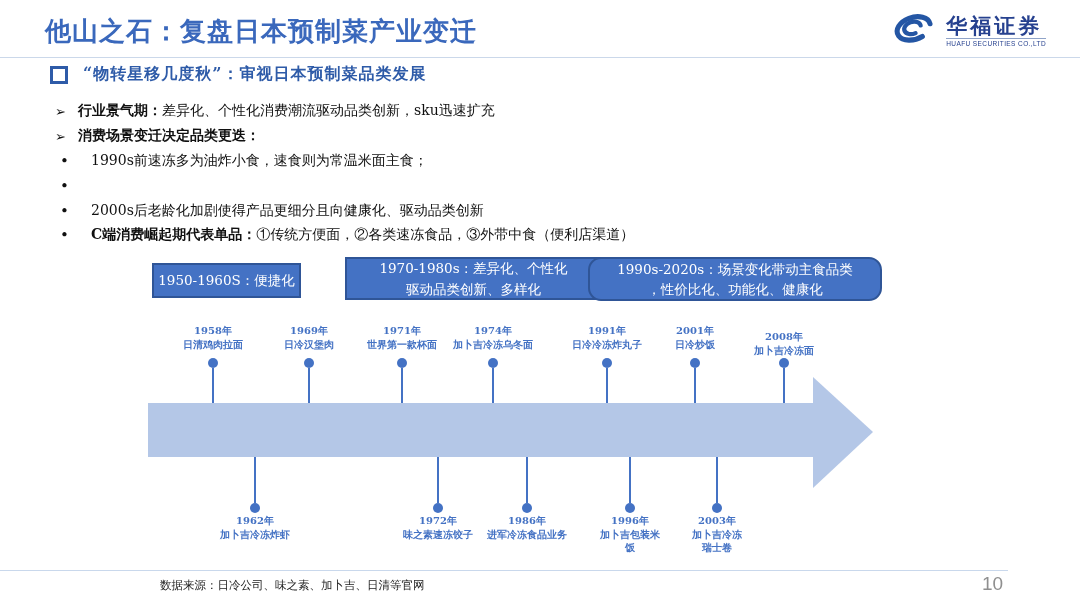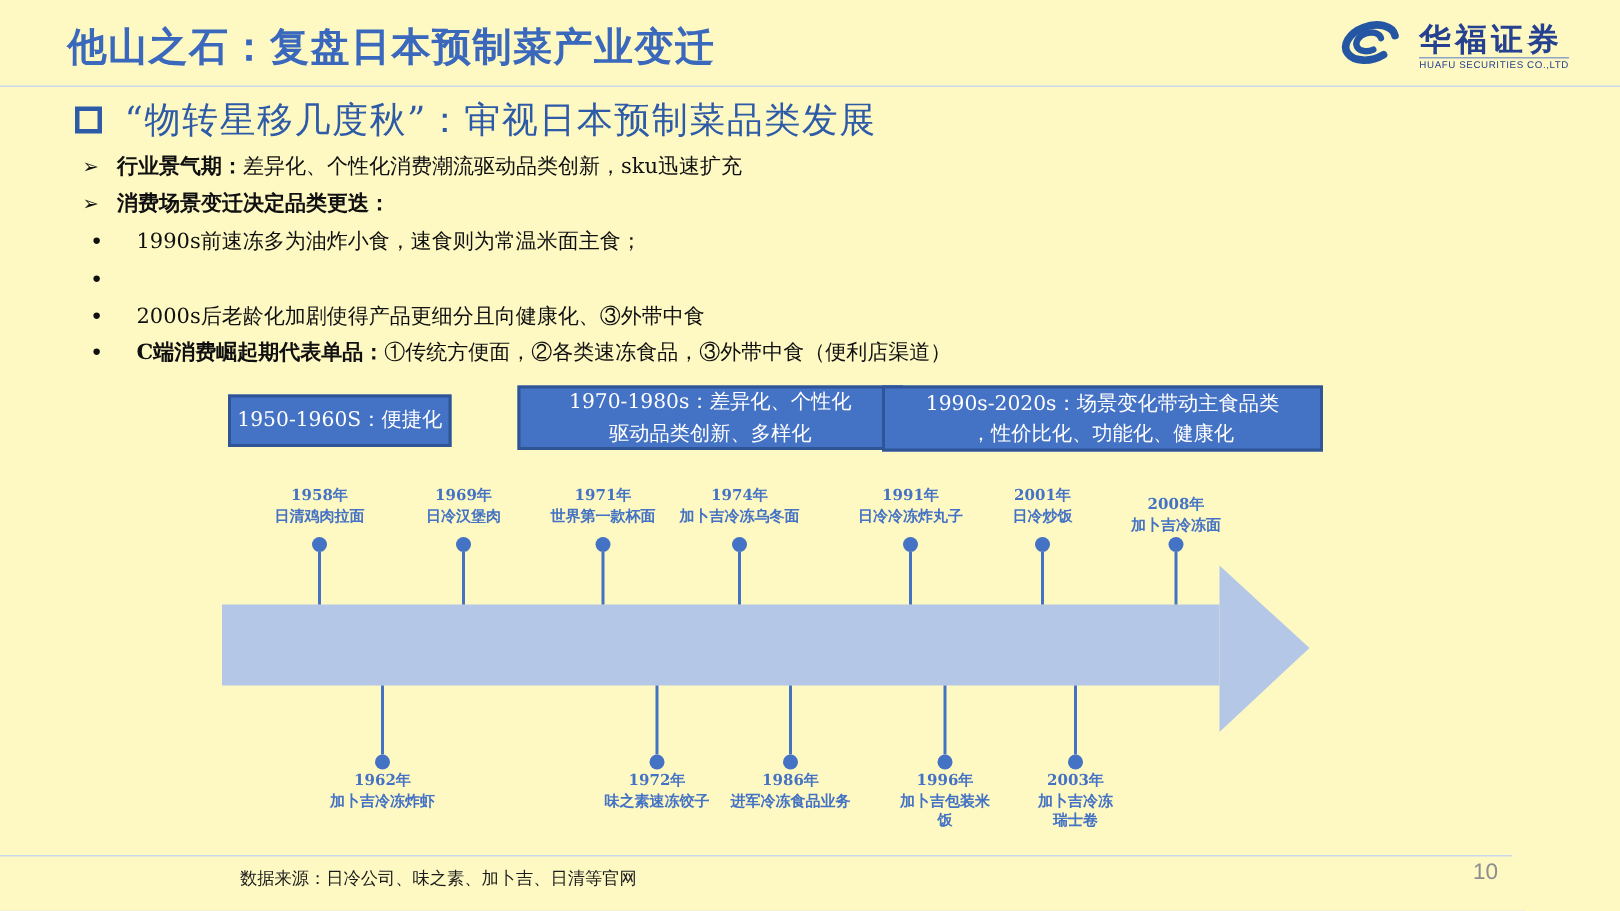--- a/index.html
+++ b/index.html
@@ -1,30 +1,30 @@
 <!DOCTYPE html>
 <html><head>
 <meta charset="utf-8">
 <style>
   html,body{margin:0;padding:0;background:#e8e8e8;}
-  .slide{position:relative;width:1080px;height:607px;background:#fef9c3;overflow:hidden;
+  .slide{position:relative;width:1080px;height:607px;background:#ffffff;overflow:hidden;
          font-family:"Liberation Sans",sans-serif;}
   
   .title{position:absolute;left:45px;top:14px;font-size:26px;font-weight:bold;
          color:#3A68BC;letter-spacing:1px;font-family:"Liberation Sans",sans-serif;}
   .hline{position:absolute;left:0;top:57px;width:1080px;height:1px;background:#CBD8EA;}
   .logo{position:absolute;right:34px;top:11px;display:flex;align-items:center;gap:12px;}
   .logo-text{display:flex;flex-direction:column;}
   .logo-cn{font-size:21px;font-weight:bold;color:#26418F;letter-spacing:3px;
            font-family:"DejaVu Serif","Liberation Serif",serif;line-height:24px;}
   .logo-en{font-size:6.5px;color:#26418F;letter-spacing:0.4px;border-top:1px solid #8FA3C8;padding-top:1px;}
   
   .section{position:absolute;left:50px;top:64px;display:flex;align-items:center;gap:15px;}
   .sq{width:12px;height:12px;border:3px solid #2E5BA8;flex:none;}
-  .section-title{font-size:24px;font-weight:normal;color:#2E5BA8;
+  .section-title{font-size:16px;font-weight:bold;color:#2E5BA8;
                  font-family:"DejaVu Serif","Liberation Serif",serif;letter-spacing:1px;}
   
   .bullets{position:absolute;left:55px;top:99px;width:940px;color:#101010;
            font-family:"DejaVu Serif","Liberation Serif",serif;font-size:14px;}
   .bullet-row{display:flex;align-items:center;height:24.8px;}
   .bullet-row .marker{flex:none;}
   .bullet-row.arrow .marker{width:23px;font-size:13px;color:#111;}
   .bullet-row.dotm .marker{width:31px;padding-left:5px;font-size:15px;}
   .bullet-row b{font-weight:bold;margin-top:16px;}
   
@@ -50,21 +50,21 @@
   .event .dot{position:absolute;left:50%;margin-left:-5px;width:10px;height:10px;
               border-radius:50%;background:#4472C4;}
   .event.top .dot{top:34px;}
   .event.bottom .dot{top:46px;}
   .event.bottom .ev-text{padding-top:57px;}
   .event.top.low .ev-text{padding-top:6px;}
   
   .fline{position:absolute;left:0;top:570px;width:1008px;height:1px;background:#C9D8EC;}
   .footer-src{position:absolute;left:160px;top:578px;font-size:11.5px;color:#1c1c1c;
               font-family:"DejaVu Serif","Liberation Serif",serif;}
-  .page-num{position:absolute;left:982px;top:573px;font-size:15px;color:#8f8f8f;}
+  .page-num{position:absolute;left:982px;top:573px;font-size:19px;color:#8f8f8f;}
 </style>
 </head>
 <body>
 
 <div class="slide">
 
   <div class="title">他山之石：复盘日本预制菜产业变迁</div>
 
   <div class="logo">
     <span>
@@ -99,32 +99,32 @@
       </div>
       <div class="bullet-row dotm">
         <span class="marker">•</span>
         <span class="btext">1990s前速冻多为油炸小食，速食则为常温米面主食；</span>
       </div>
       <div class="bullet-row dotm">
         <span class="marker">•</span>
       </div>
       <div class="bullet-row dotm">
         <span class="marker">•</span>
-        <span class="btext">2000s后老龄化加剧使得产品更细分且向健康化、③外带中食</span>
+        <span class="btext">2000s后老龄化加剧使得产品更细分且向健康化、驱动品类创新</span>
       </div>
       <div class="bullet-row dotm">
         <span class="marker">•</span>
         <span class="btext"><b>C端消费崛起期代表单品：</b>①传统方便面，②各类速冻食品，③外带中食（便利店渠道）</span>
       </div>
     </div>
 
   <div class="era-box" style="left:152px;top:263px;width:149px;height:35px;">1950-1960S：便捷化</div>
   <div class="era-box" style="left:345px;top:257px;width:257px;height:43px;">1970-1980s：差异化、个性化
 驱动品类创新、多样化</div>
-  <div class="era-box" style="left:588px;top:257px;width:294px;height:44px;">1990s-2020s：场景变化带动主食品类
+  <div class="era-box" style="left:588px;top:257px;width:294px;height:44px;border-radius:13px;">1990s-2020s：场景变化带动主食品类
 ，性价比化、功能化、健康化</div>
 
   <div class="timeline">
     <div class="arrow-body"></div>
     <div class="arrow-head"></div>
   <div class="event top" style="left: 213px;">
         <span class="stem"></span>
         <span class="dot"></span>
         <div class="ev-text">
           <div class="ev-year">1958年</div>

